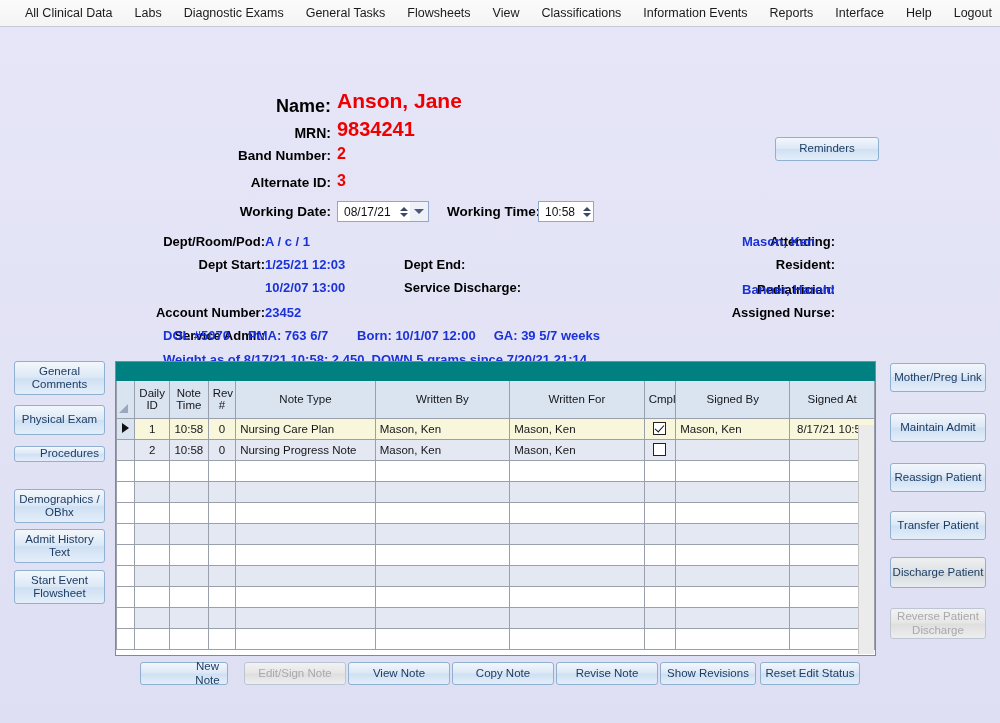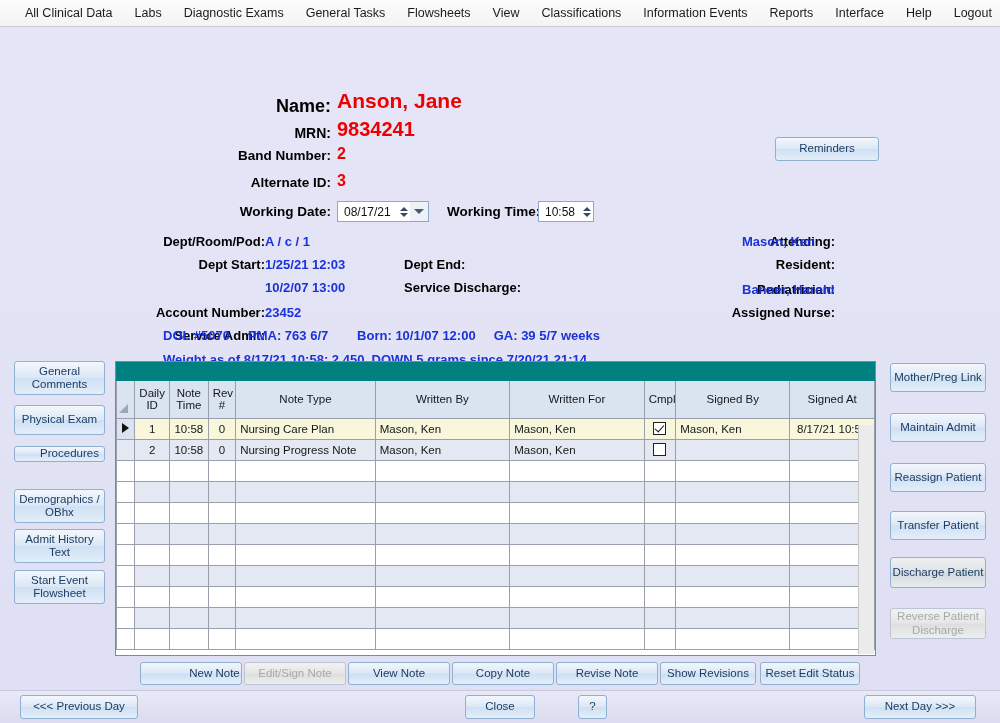--- a/index.html
+++ b/index.html
@@ -515,29 +515,23 @@
             <td>&nbsp;</td>
             <td>&nbsp;</td>
             <td>&nbsp;</td>
           </tr>
         </tbody>
     </table>
     <div class="vscroll"></div>
   </div>
 
   <div id="notebtns">
-      <div class="btn notebtn" style="left: 140px; width: 102px; padding-left: 47px;">New Note</div>
+      <div class="btn notebtn" style="left: 140px; width: 88px; padding-left: 47px;">New Note</div>
       <div class="btn notebtn disabled" style="left: 244px; width: 102px;">Edit/Sign Note</div>
       <div class="btn notebtn" style="left: 348px; width: 102px;">View Note</div>
       <div class="btn notebtn" style="left: 452px; width: 102px;">Copy Note</div>
       <div class="btn notebtn" style="left: 556px; width: 102px;">Revise Note</div>
       <div class="btn notebtn" style="left: 660px; width: 96px;">Show Revisions</div>
       <div class="btn notebtn" style="left: 760px; width: 100px;">Reset Edit Status</div>
     </div>
 
-  <div class="footer">
-    <div class="btn footbtn" style="left:20px;top:4px;width:118px;">&lt;&lt;&lt; Previous Day</div>
-    <div class="btn footbtn" style="left:465px;top:4px;width:70px;">Close</div>
-    <div class="btn footbtn" style="left:578px;top:4px;width:29px;">?</div>
-    <div class="btn footbtn" style="left:864px;top:4px;width:112px;">Next Day &gt;&gt;&gt;</div>
-  </div>
 
 </div>
 
 </body></html>

